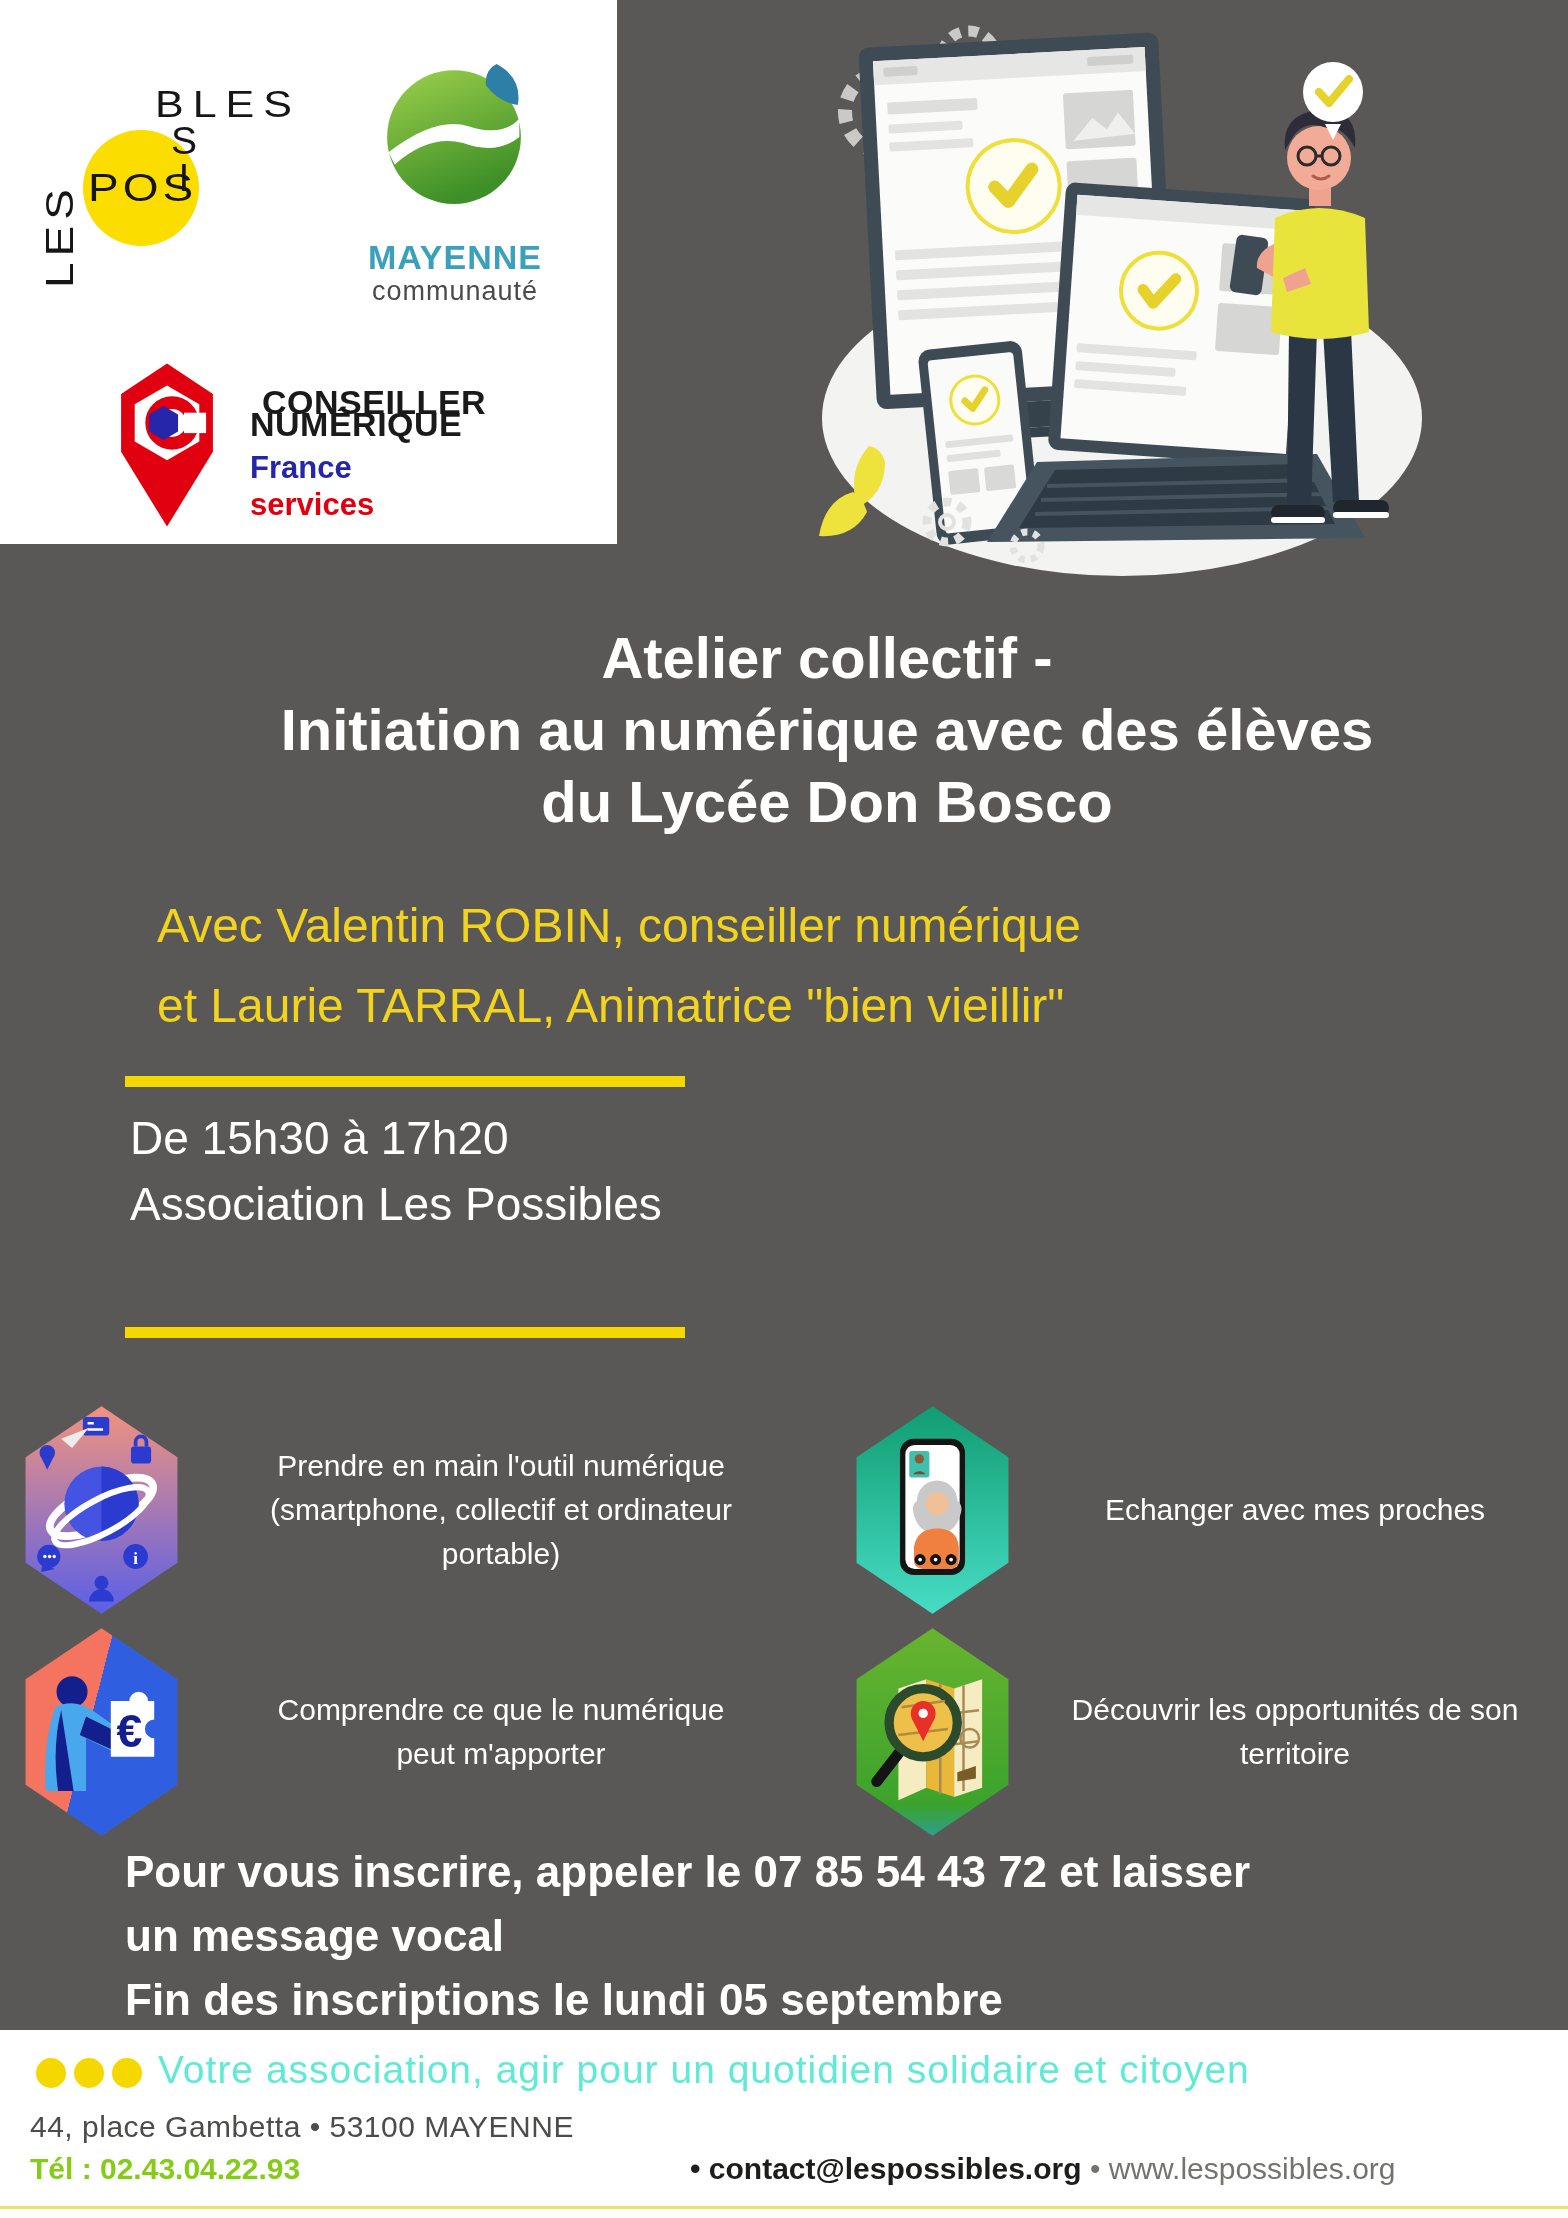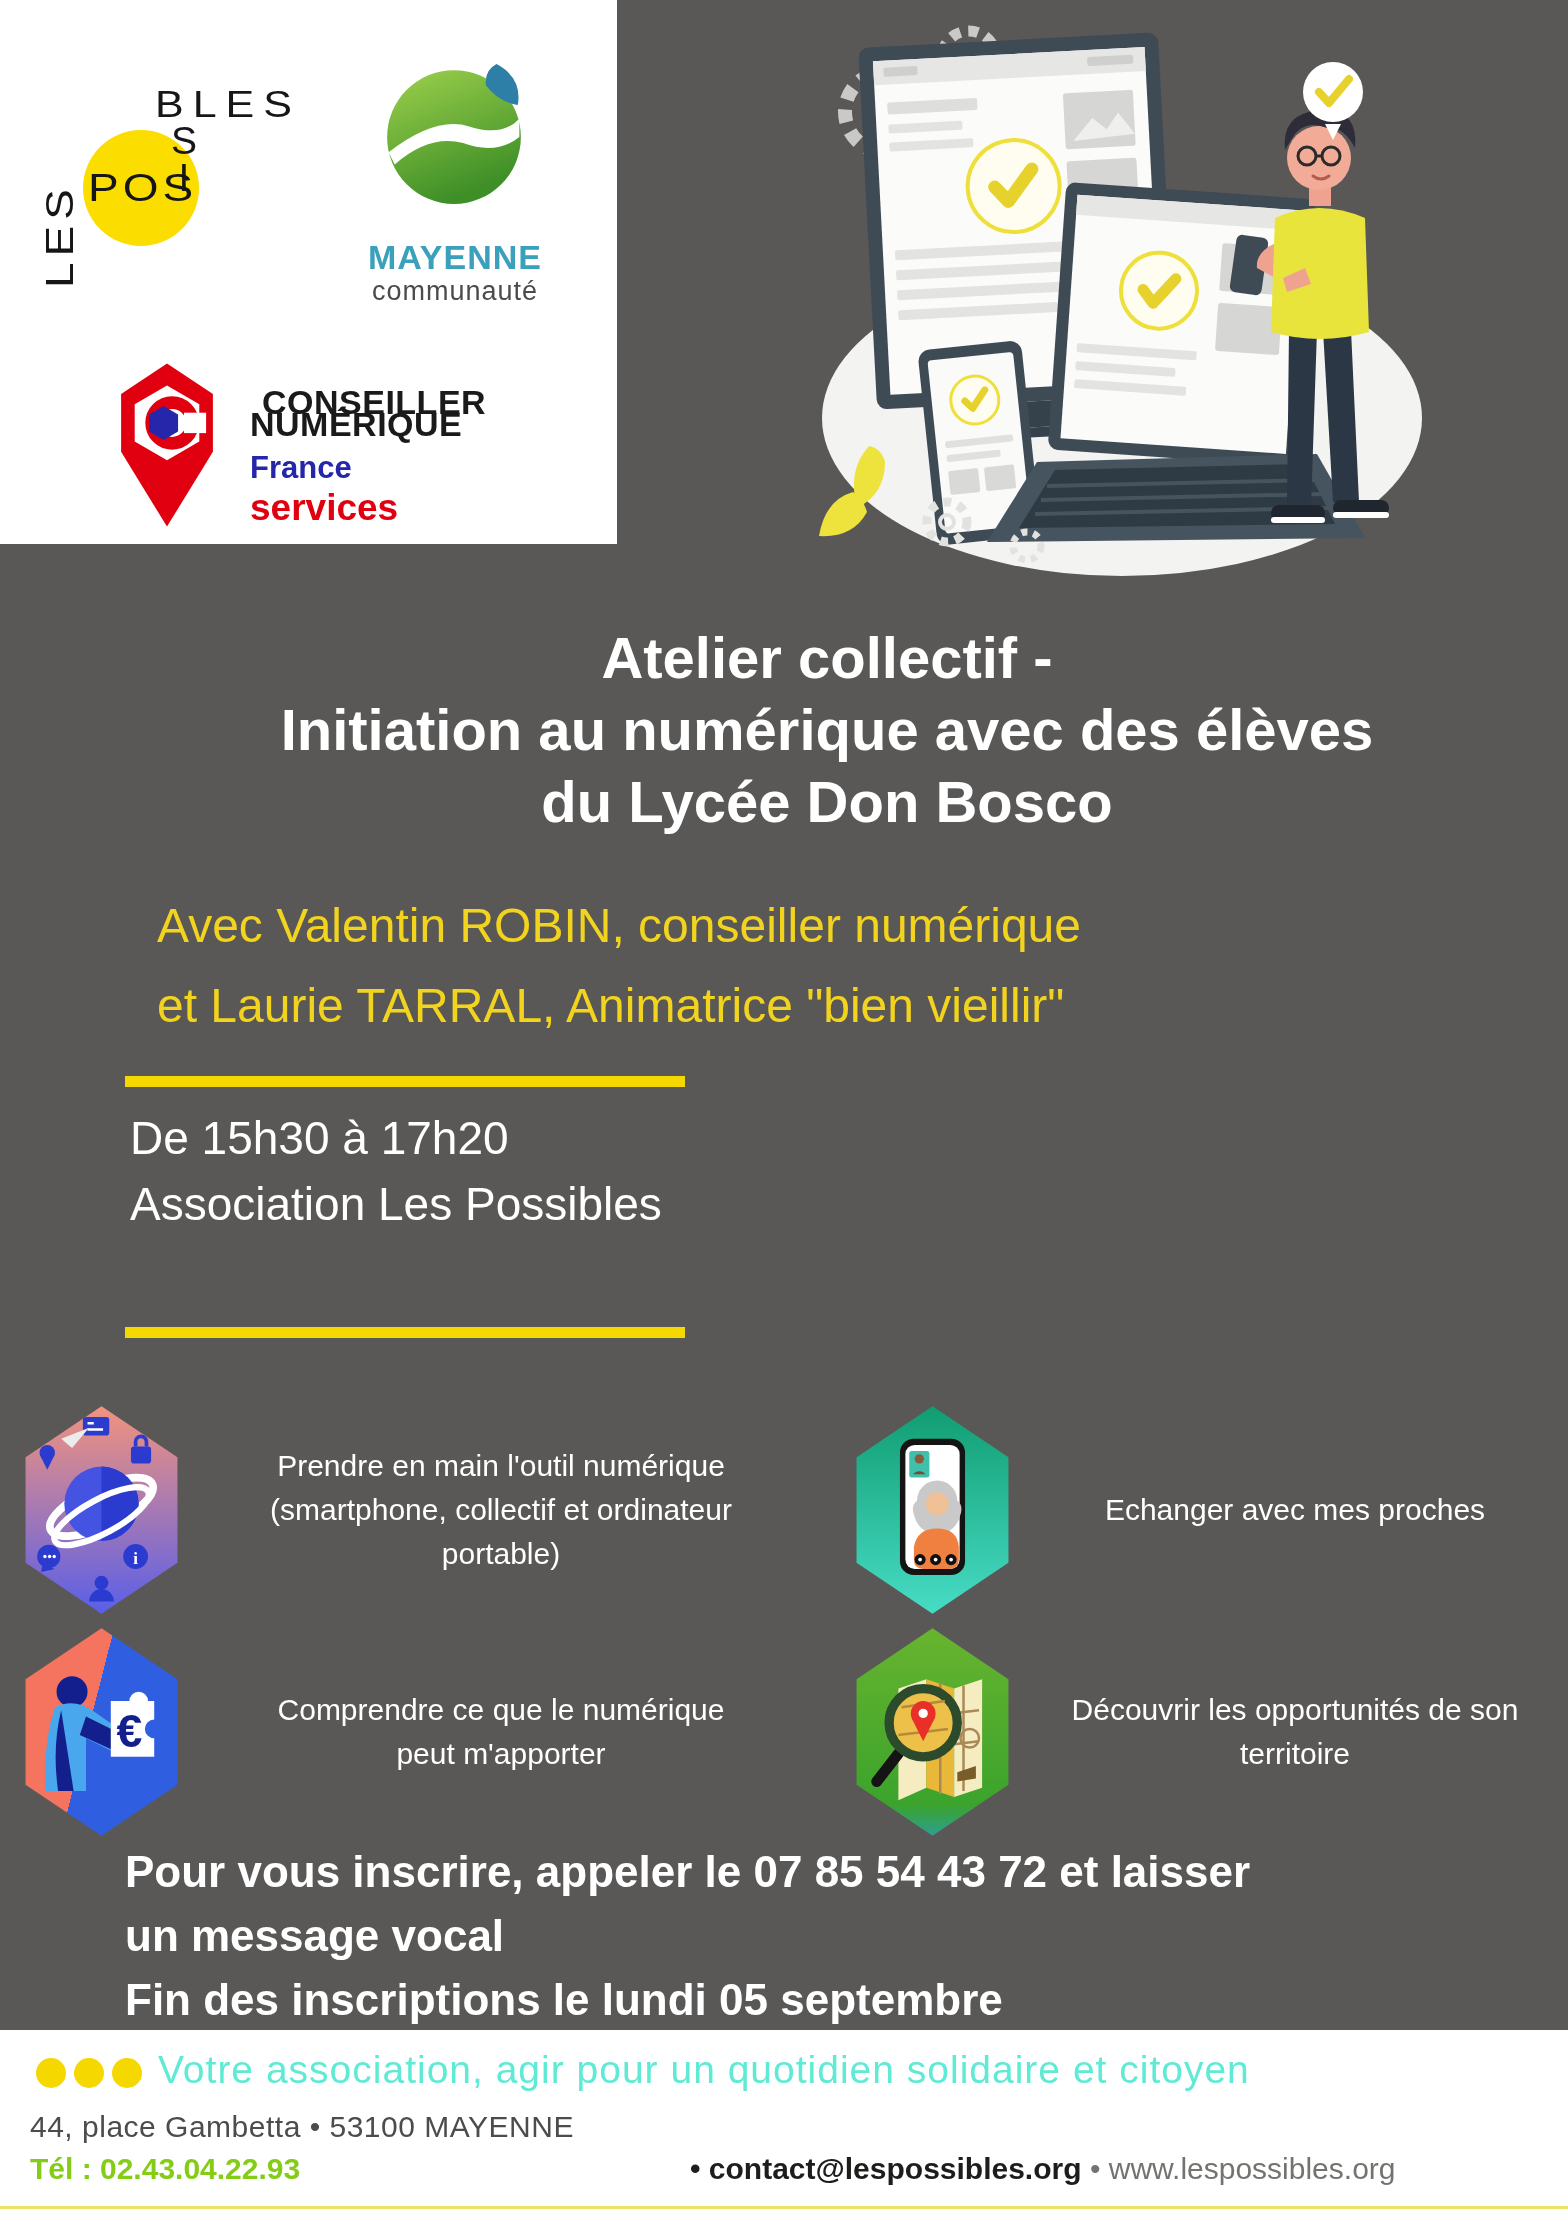--- a/index.html
+++ b/index.html
@@ -22,21 +22,21 @@
   .mayenne-sphere{left:378px;top:58px;width:152px;height:152px;}
   .mayenne-name{left:340px;top:238px;width:230px;text-align:center;font-size:34px;font-weight:bold;
                 color:#3aa0bc;letter-spacing:1px;}
   .mayenne-sub{left:340px;top:276px;width:230px;text-align:center;font-size:27px;color:#4b4b49;letter-spacing:1px;}
 
   
   .cn-pin{left:116px;top:360px;width:102px;height:170px;}
   .cn-l1,.cn-l2{left:250px;font-size:34px;font-weight:bold;color:#1a1a1a;letter-spacing:.5px;}
   .cn-l1{top:383px;margin-left:12px;} .cn-l2{top:405px;}
   .cn-l3{left:250px;top:450px;font-size:31px;font-weight:bold;color:#2526a9;}
-  .cn-l4{left:250px;top:487px;font-size:37px;font-weight:bold;color:#e1000f;}
+  .cn-l4{left:250px;top:487px;font-size:31px;font-weight:bold;color:#e1000f;}
 
   
   .illustration{left:617px;top:0;width:951px;height:578px;}
 
   
   .title{left:157px;top:622px;width:1340px;color:#ffffff;font-size:58px;font-weight:bold;line-height:72px;text-align:center;}
   .names{left:157px;top:886px;width:1300px;color:#f2d41f;font-size:48px;line-height:80px;}
   .divider{width:560px;height:11px;background:#f5d800;}
   .d1{left:125px;top:1076px;}
   .d2{left:125px;top:1327px;}

